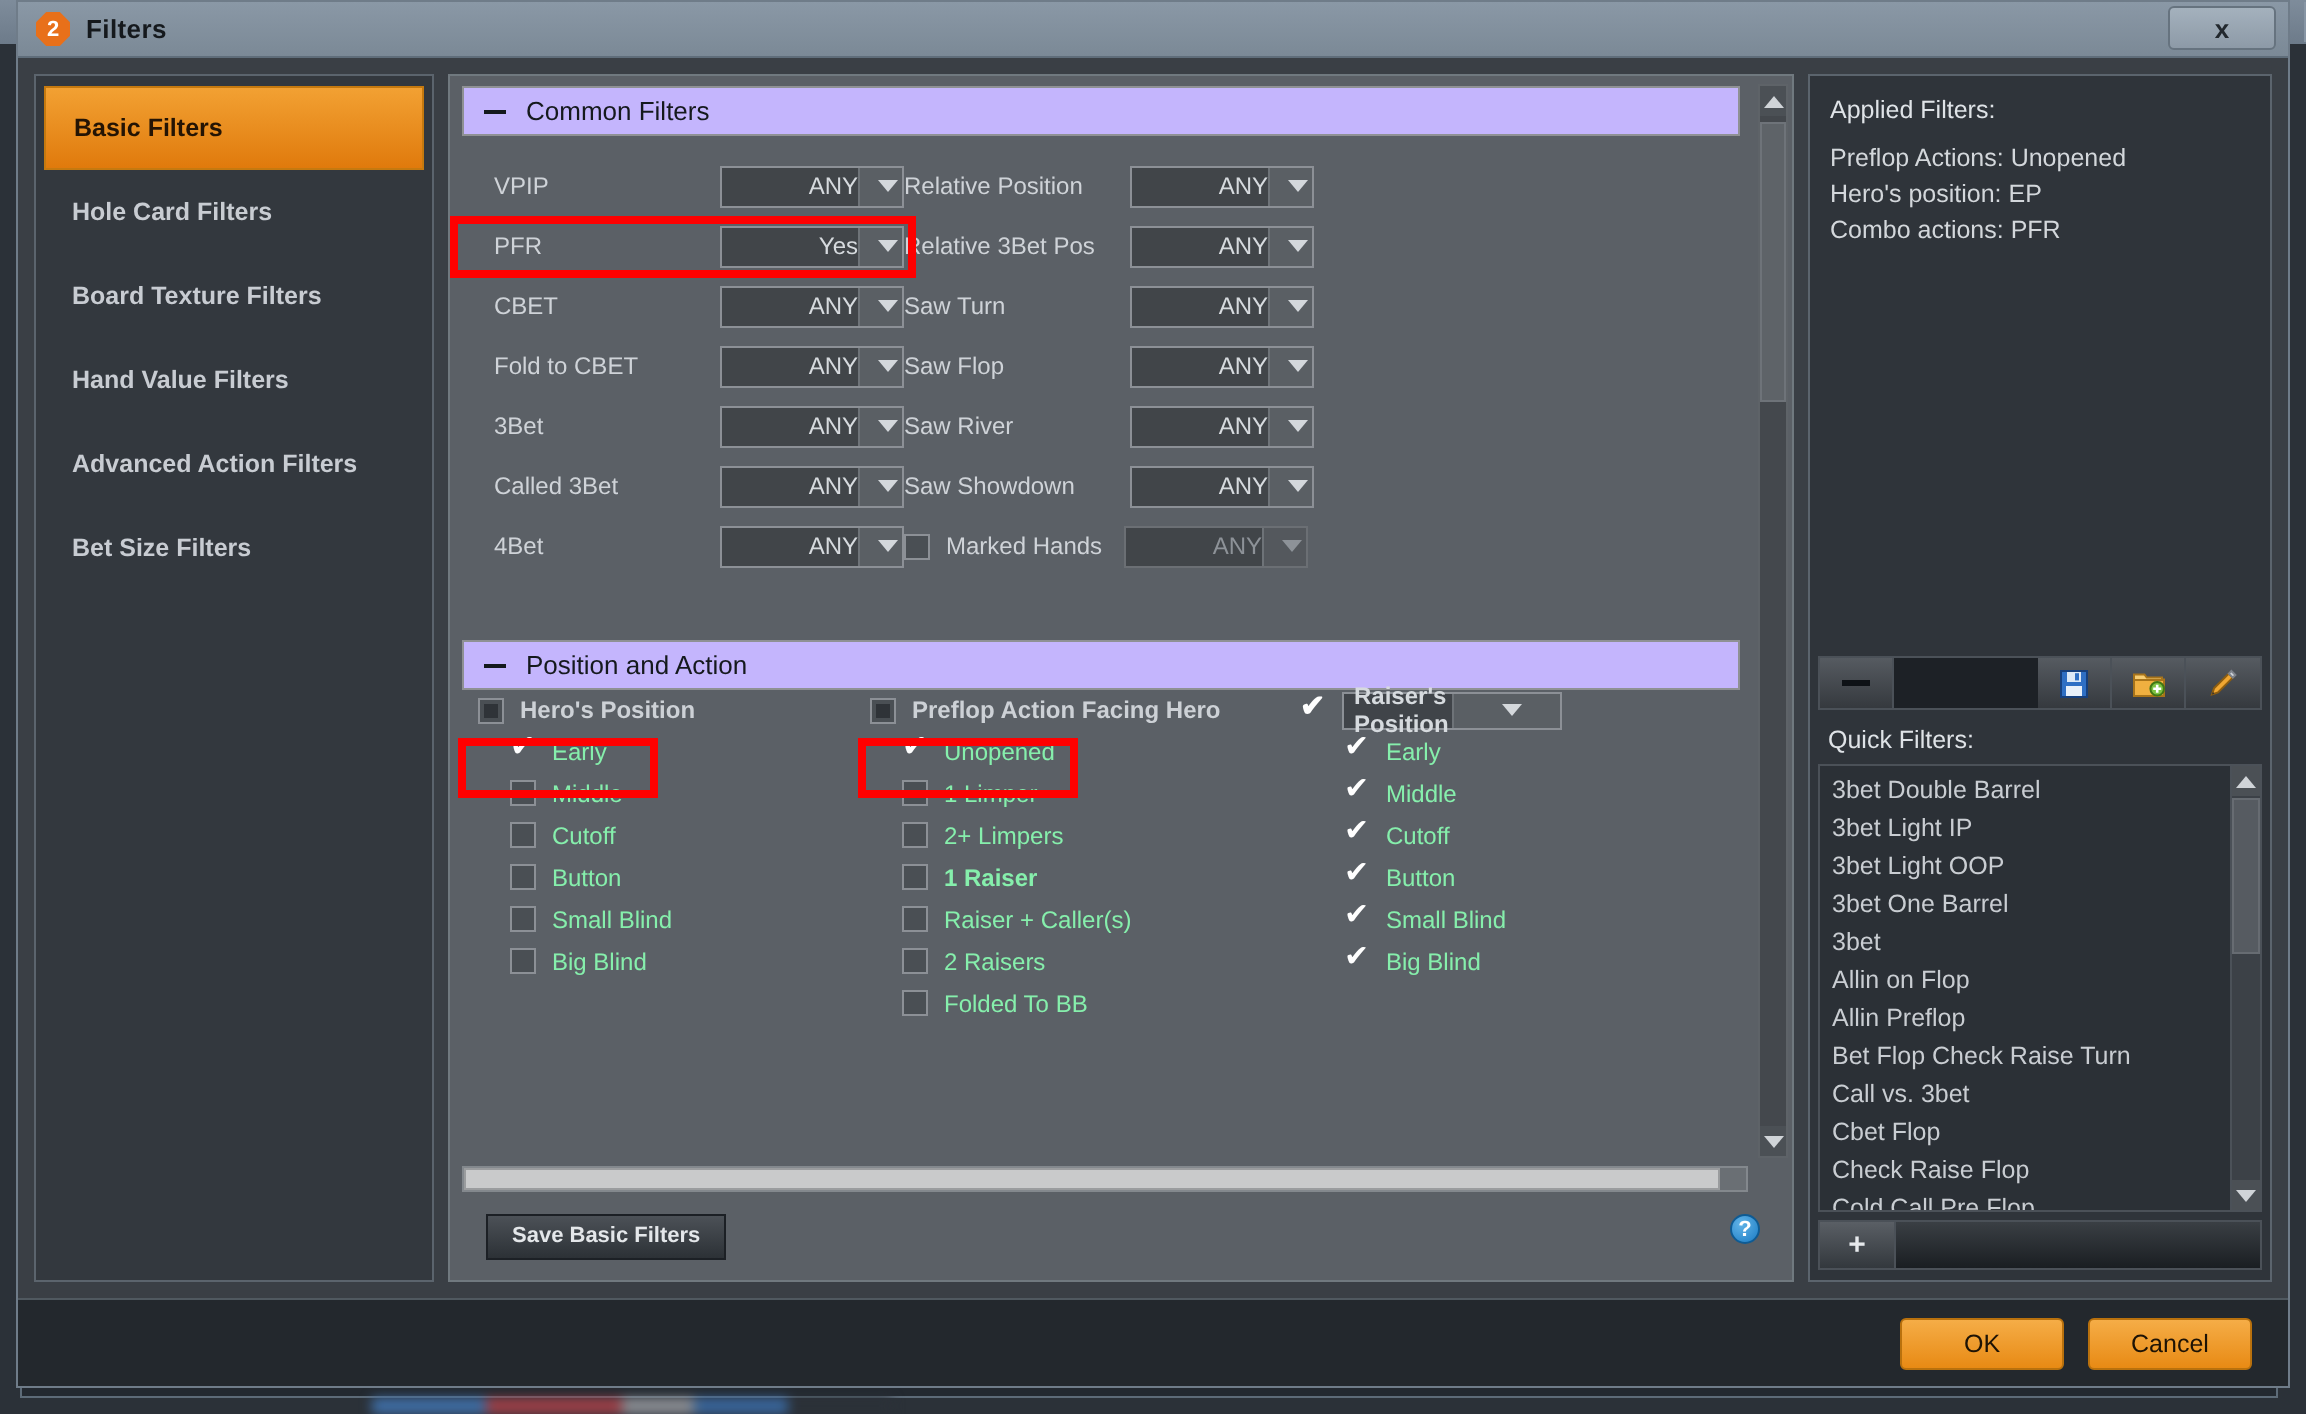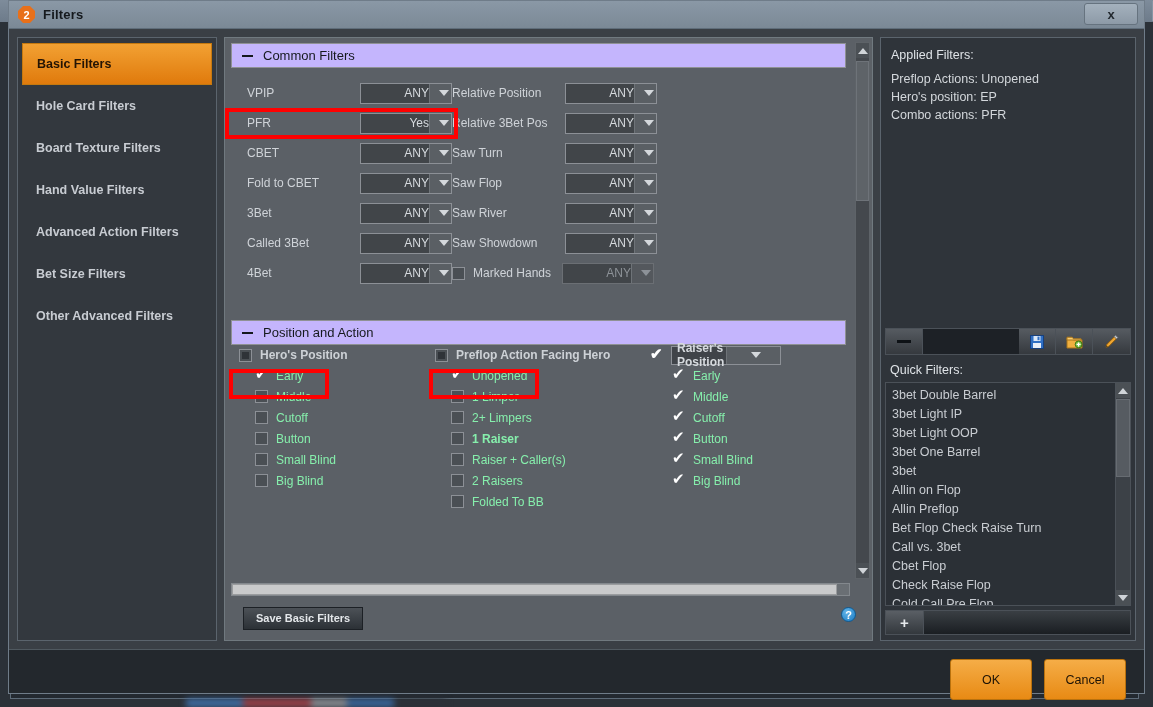--- a/index.html
+++ b/index.html
@@ -252,21 +252,21 @@
     width: 15px; height: 15px; border-radius: 50%;
     background: radial-gradient(circle at 35% 30%, #62b4e8, #1b7cc4);
     border: 1px solid #0f5b93;
     color: #fff; font-size: 11px; font-weight: bold;
     display: flex; align-items: center; justify-content: center;
     cursor: pointer;
   }
 
   
   #right {
-    width: 256px; flex: none; display: flex; flex-direction: column;
+    width: 232px; flex: none; display: flex; flex-direction: column;
     background: #2f343a; border: 1px solid #5b646d;
   }
   #applied-box { height: 290px; flex: none; padding: 10px 10px 0 10px; }
   .applied-title { color: #dfe3e7; font-size: 12.5px; margin-bottom: 8px; }
   .applied-line { color: #d3d7db; font-size: 12.5px; line-height: 18px; }
 
   #qf-toolbar {
     height: 27px; flex: none; margin: 0 4px;
     display: flex; align-items: stretch;
     background: #1d2126; border: 1px solid #4b5158;
@@ -316,21 +316,21 @@
     cursor: pointer;
   }
   #qf-bottom .track { flex: 1; background: linear-gradient(#3a3f44,#1a1e22); }
 
   
   #dlg-footer {
     height: 44px; flex: none; position: relative;
     background: #23282d; border-top: 1px solid #505960;
   }
   .footer-btn {
-    position: absolute; top: 9px; width: 82px; height: 41px;
+    position: absolute; top: 9px; width: 82px; height: 26px;
     background: linear-gradient(#f5ad47, #e88a14);
     border: 1px solid #b9710d; border-radius: 3px;
     color: #1e1305; font-size: 12.5px;
     display: flex; align-items: center; justify-content: center;
     cursor: pointer;
   }
   #ok-button { right: 112px; }
   #cancel-button { right: 18px; }
 </style>
 </head>
@@ -394,23 +394,20 @@
           <span>Board Texture Filters</span>
         </div>
         <div class="side-item">
           <span>Hand Value Filters</span>
         </div>
         <div class="side-item">
           <span>Advanced Action Filters</span>
         </div>
         <div class="side-item">
           <span>Bet Size Filters</span>
-        </div>
-        <div class="side-item">
-          <span>Other Advanced Filters</span>
         </div>
       </div>
 
     <div id="center">
       <div id="center-scroll">
 
         <div class="section-head">
           <span class="minus"></span>
           <span>Common Filters</span>
         </div>

